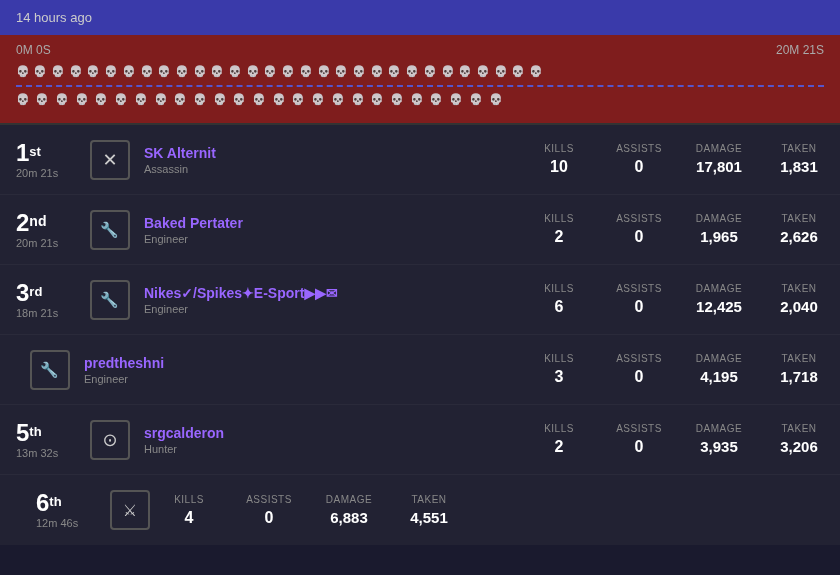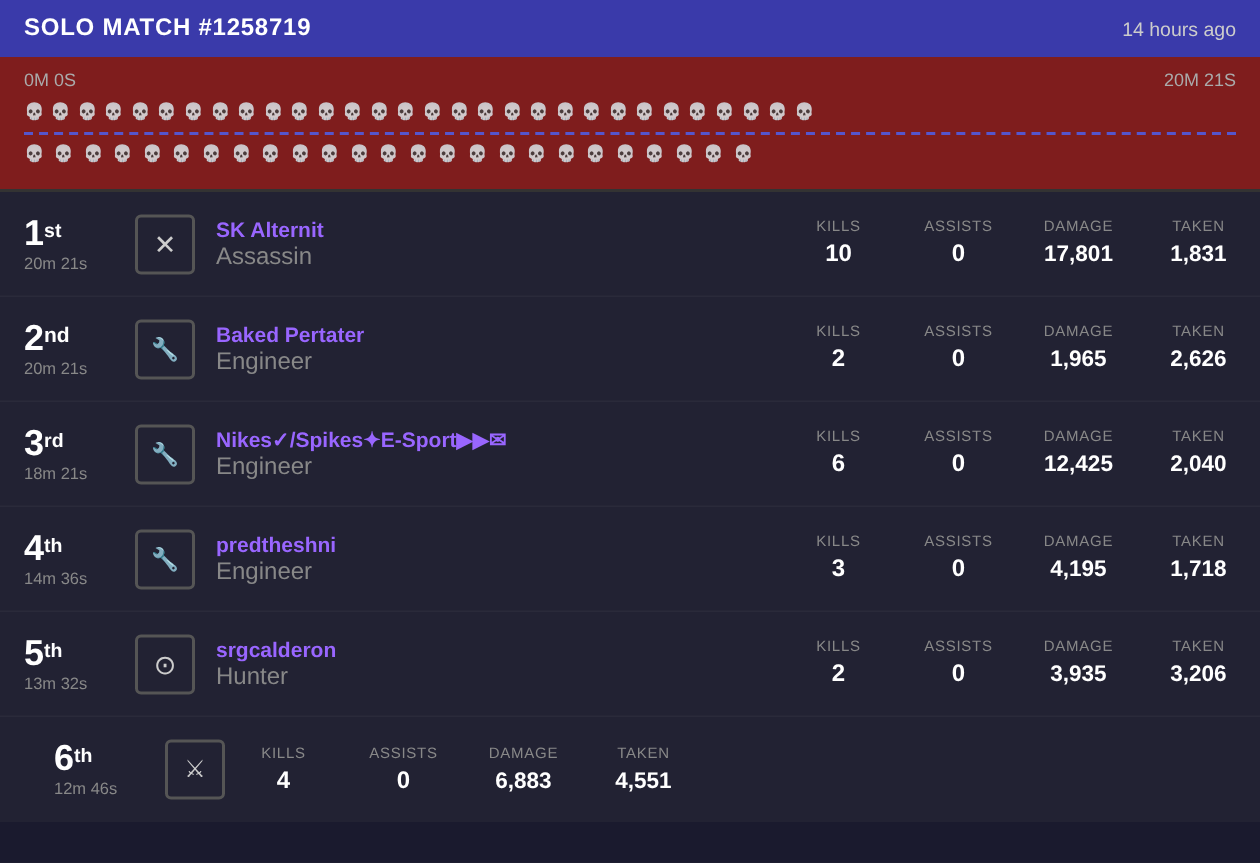--- a/index.html
+++ b/index.html
@@ -135,21 +135,21 @@
     .player-name {
       color: #9966ff;
       font-size: 14px;
       font-weight: bold;
       white-space: nowrap;
       overflow: hidden;
       text-overflow: ellipsis;
     }
     .player-class {
       color: #888;
-      font-size: 16px;
+      font-size: 11px;
       margin-top: 2px;
     }
     .stats-block {
       display: flex;
       gap: 30px;
       align-items: flex-start;
       flex-shrink: 0;
     }
     .stat-col {
       text-align: center;
@@ -168,21 +168,20 @@
     }
     .stat-col.damage .stat-value,
     .stat-col.taken .stat-value {
       font-size: 15px;
     }
   </style>
 </head>
 <body>
 
 <div class="header">
-  <span class="header-title">SOLO MATCH #1258719</span>
   <span class="header-time">14 hours ago</span>
 </div>
 
 <div class="timeline-section">
   <div class="timeline-labels">
     <span>0M 0S</span>
     <span>20M 21S</span>
   </div>
   <div class="timeline-track">
     <div class="skull-row-top" id="skulls-top">
@@ -336,26 +335,20 @@
         <div class="stat-label">DAMAGE</div>
         <div class="stat-value">12,425</div>
       </div>
       <div class="stat-col taken">
         <div class="stat-label">TAKEN</div>
         <div class="stat-value">2,040</div>
       </div>
     </div>
   </div>
     <div class="player-row">
-    <div class="rank-block">
-      <div>
-        <span class="rank-number" style="font-size:24px;font-weight:bold;">4</span><span class="rank-suffix" style="font-size:13px;font-weight:bold;vertical-align:super;">th</span>
-      </div>
-      <div class="rank-time">14m 36s</div>
-    </div>
     <div class="class-icon" style="font-size:15px;">🔧</div>
     <div class="player-info">
       <div class="player-name">predtheshni</div>
       <div class="player-class">Engineer</div>
     </div>
     <div class="stats-block">
       <div class="stat-col">
         <div class="stat-label">KILLS</div>
         <div class="stat-value">3</div>
       </div>

